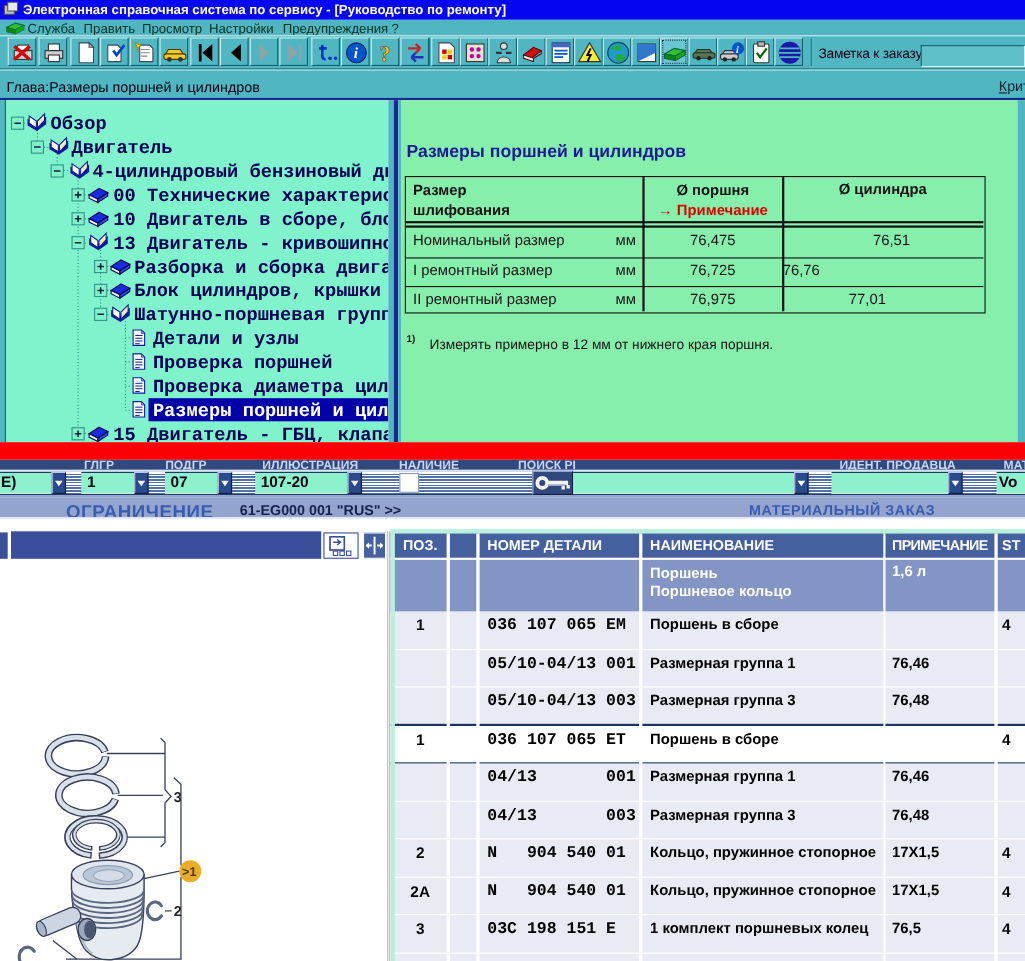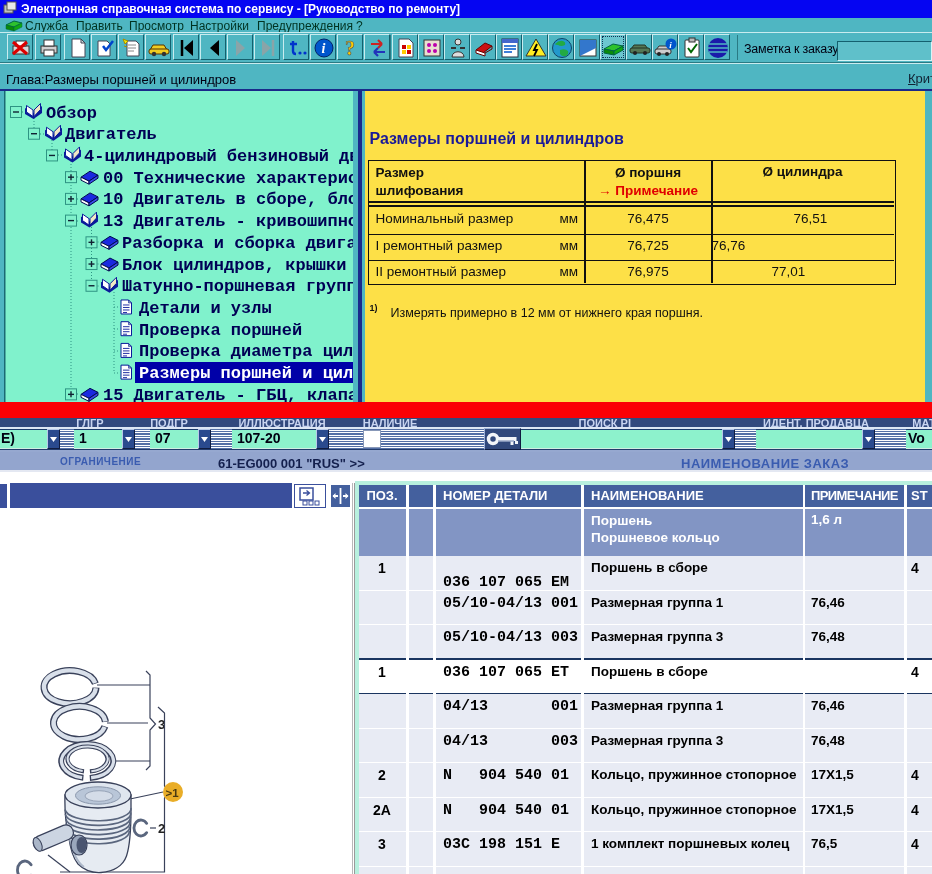--- a/index.html
+++ b/index.html
@@ -357,21 +357,21 @@
       <text x="135" y="243.7" font-family="Liberation Mono" font-size="17" font-weight="bold" fill="#000055">Проверка поршней</text>
       <text x="135" y="265.4" font-family="Liberation Mono" font-size="17" font-weight="bold" fill="#000055">Проверка диаметра цил</text>
       <text x="135" y="287.1" font-family="Liberation Mono" font-size="17" font-weight="bold" fill="#ffffff">Размеры поршней и цил</text>
       <text x="99" y="308.9" font-family="Liberation Mono" font-size="17" font-weight="bold" fill="#000055">15 Двигатель - ГБЦ, клапа</text>
     </svg>
   </div>
 
 <div class="abs" style="left:353px;top:91px;width:4.5px;height:311px;background:#4fb6c2"></div>
 <div class="abs" style="left:357.5px;top:91px;width:4px;height:311px;background:#1a2a8a"></div>
 <div class="abs" style="left:361.5px;top:91px;width:3px;height:311px;background:#4fb6c2"></div>
-<div class="abs" style="left:364.5px;top:91px;width:560.5px;height:311px;background:#fde047;overflow:hidden">
+<div class="abs" style="left:364.5px;top:91px;width:560.5px;height:311px;background:#86efac;overflow:hidden">
 <div class="abs" style="left:5px;top:39px;font-size:16px;font-weight:bold;color:#1a1a99">Размеры поршней и цилиндров</div>
 <div class="abs" style="left:3px;top:69px;width:528px;height:125px;border:1.5px solid #111;box-sizing:border-box">
 <div class="abs" style="left:215.5px;top:0;width:1.5px;height:122px;background:#111"></div>
 <div class="abs" style="left:342.5px;top:0;width:1.5px;height:122px;background:#111"></div>
 <div class="abs" style="left:0;top:40px;width:525px;height:2px;background:#111"></div>
 <div class="abs" style="left:0;top:44px;width:525px;height:2px;background:#111"></div>
 <div class="abs" style="left:0;top:72.5px;width:525px;height:1.2px;background:#111"></div>
 <div class="abs" style="left:0;top:98.5px;width:525px;height:1.2px;background:#111"></div>
 <div class="abs" style="left:7px;top:3px;font-size:13.5px;font-weight:bold;color:#111;line-height:17.5px">Размер<br>шлифования</div>
 <div class="abs" style="left:216px;top:3px;width:127px;text-align:center;font-size:13.5px;font-weight:bold;color:#111;line-height:17.5px">Ø поршня<br><span style="color:#e00000">→ Примечание</span></div>
@@ -393,21 +393,21 @@
 <div class="abs" style="left:26px;top:215px;font-size:12.5px;color:#111">Измерять примерно в 12 мм от нижнего края поршня.</div>
 </div>
 <div class="abs" style="left:925px;top:91px;width:7px;height:311px;background:#4fb6c2"></div>
 
 <div class="abs" style="left:0;top:402px;width:932px;height:16px;background:#fb0005"></div>
 <div class="abs" style="left:0;top:418px;width:932px;height:11px;background:#32497e"></div>
 <div class="abs" style="left:10px;top:417px;width:160px;text-align:center;font-size:11px;font-weight:bold;color:#c8d4f0">ГЛГР</div>
 <div class="abs" style="left:89px;top:417px;width:160px;text-align:center;font-size:11px;font-weight:bold;color:#c8d4f0">ПОДГР</div>
 <div class="abs" style="left:202px;top:417px;width:160px;text-align:center;font-size:11px;font-weight:bold;color:#c8d4f0">ИЛЛЮСТРАЦИЯ</div>
 <div class="abs" style="left:310px;top:417px;width:160px;text-align:center;font-size:11px;font-weight:bold;color:#c8d4f0">НАЛИЧИЕ</div>
-<div class="abs" style="left:471px;top:417px;width:160px;text-align:right;font-size:11px;font-weight:bold;color:#c8d4f0">ПОИСК PI</div>
+<div class="abs" style="left:471px;top:417px;width:160px;text-align:left;font-size:11px;font-weight:bold;color:#c8d4f0">ПОИСК PI</div>
 <div class="abs" style="left:736px;top:417px;width:160px;text-align:center;font-size:11px;font-weight:bold;color:#c8d4f0">ИДЕНТ. ПРОДАВЦА</div>
 <div class="abs" style="left:844px;top:417px;width:160px;text-align:center;font-size:11px;font-weight:bold;color:#c8d4f0">МАТ</div>
 <div class="abs" style="left:0;top:427px;width:932px;height:25px;background:repeating-linear-gradient(180deg,#ffffff 0px,#ffffff 1px,#5570a6 1px,#5570a6 2.5px)">
 <div class="abs" style="left:0;top:0;width:932px;height:1.5px;background:#dde6f4"></div>
 <div class="abs" style="left:0;top:23px;width:932px;height:2px;background:#96a8d0"></div>
 <div class="abs" style="left:0;top:22px;width:932px;height:1px;background:#223a6a"></div>
 <div class="abs" style="left:0px;top:2px;width:47px;height:20px;background:#8df2cc;border-top:1.5px solid #1a3a6a;border-bottom:1px solid #cfeee2;box-sizing:border-box;font-size:14px;font-weight:bold;color:#001;line-height:17px;padding-left:1px">E)</div>
 <div class="abs" style="left:47px;top:2px;width:13px;height:20px;background:#2a4a8e;border:1px solid;border-color:#b8c8e8 #101c40 #101c40 #b8c8e8;box-sizing:border-box"><svg width="11" height="18">
         <polygon points="2,7 9,7 5.5,12" fill="#fff"></polygon>
       </svg></div>
@@ -434,23 +434,23 @@
 <div class="abs" style="left:722px;top:2px;width:13px;height:20px;background:#2a4a8e;border:1px solid;border-color:#b8c8e8 #101c40 #101c40 #b8c8e8;box-sizing:border-box"><svg width="11" height="18">
         <polygon points="2,7 9,7 5.5,12" fill="#fff"></polygon>
       </svg></div>
 <div class="abs" style="left:756px;top:2px;width:106px;height:20px;background:#8df2cc;border-top:1.5px solid #1a3a6a;border-bottom:1px solid #cfeee2;box-sizing:border-box;font-size:14px;font-weight:bold;color:#001;line-height:17px;padding-left:5px"></div>
 <div class="abs" style="left:862px;top:2px;width:13px;height:20px;background:#2a4a8e;border:1px solid;border-color:#b8c8e8 #101c40 #101c40 #b8c8e8;box-sizing:border-box"><svg width="11" height="18">
         <polygon points="2,7 9,7 5.5,12" fill="#fff"></polygon>
       </svg></div>
 <div class="abs" style="left:906px;top:2px;width:38px;height:20px;background:#8df2cc;border-top:1.5px solid #1a3a6a;border-bottom:1px solid #cfeee2;box-sizing:border-box;font-size:14px;font-weight:bold;color:#001;line-height:17px;padding-left:2px">Vo</div>
 </div>
 <div class="abs" style="left:0;top:452px;width:932px;height:20px;background:#93a5ce">
-<span class="abs" style="left:60px;top:4px;font-size:10px;font-weight:bold;color:#3a5cb0;letter-spacing:0.5px">ОГРАНИЧЕНИЕ</span>
+<span class="abs" style="left:60px;top:4px;font-size:17px;font-weight:bold;color:#3a5cb0;letter-spacing:0.5px">ОГРАНИЧЕНИЕ</span>
 <span class="abs" style="left:218px;top:4px;font-size:13px;font-weight:bold;color:#14204e">61-EG000 001 "RUS" &gt;&gt;</span>
-<span class="abs" style="left:681px;top:4px;font-size:13px;font-weight:bold;color:#3a5cb0;letter-spacing:0.5px">НАИМЕНОВАНИЕ ЗАКАЗ</span>
+<span class="abs" style="left:681px;top:4px;font-size:13px;font-weight:bold;color:#3a5cb0;letter-spacing:0.5px">МАТЕРИАЛЬНЫЙ ЗАКАЗ</span>
 </div>
 <div class="abs" style="left:0;top:470px;width:932px;height:2px;background:#e4e8f2"></div>
 <div class="abs" style="left:0;top:472px;width:932px;height:11px;background:#fff"></div>
 
 <div class="abs" style="left:0;top:483px;width:352px;height:391px;background:#fff"></div>
 <div class="abs" style="left:0;top:484px;width:7px;height:24px;background:#3a4f9c"></div>
 <div class="abs" style="left:10px;top:483px;width:282px;height:25px;background:#3a4f9c"></div>
 <div class="abs" style="left:294px;top:484px;width:32px;height:24px;background:#fff;border:1px solid #3a4f9c;box-sizing:border-box"><svg width="30" height="22" viewBox="0 0 30 22">
       <rect x="5" y="3" width="13" height="12" fill="none" stroke="#3a4f9c" stroke-width="1.5"></rect>
       <path d="M8 8 h6 m-2.5 -2.5 l3 2.5 -3 2.5" stroke="#3a4f9c" stroke-width="1.3" fill="none"></path>
@@ -506,21 +506,21 @@
     <circle cx="173" cy="283" r="10" fill="#e9ad27"></circle>
     <text x="165.5" y="287.5" font-size="11.5" font-weight="bold" fill="#4a3a10" font-family="Liberation Sans">&gt;1</text>
   </svg>
 
 <div class="abs" style="left:355px;top:477px;width:577px;height:397px;background:#fff;overflow:hidden">
 <div class="abs" style="left:0;top:4px;width:577px;height:4px;background:#b8f0de"></div>
 <div class="abs" style="left:0;top:8px;width:577px;height:22px;background:#44609e"></div>
 <div class="abs" style="left:0;top:32px;width:577px;height:47px;background:#8295c4"></div>
 <div class="abs" style="left:0;top:79.0px;width:577px;height:33.5px;background:#e8ebf4"></div>
 <div class="abs" style="left:3px;top:83.0px;width:48px;text-align:center;font-size:14px;font-weight:bold;color:#000">1</div>
-<div class="abs" style="left:88px;top:97px;font-family:'Liberation Mono',monospace;font-size:15px;font-weight:bold;color:#000;white-space:pre">036&nbsp;107&nbsp;065&nbsp;EM</div>
+<div class="abs" style="left:88px;top:83.0px;font-family:'Liberation Mono',monospace;font-size:15px;font-weight:bold;color:#000;white-space:pre">036&nbsp;107&nbsp;065&nbsp;EM</div>
 <div class="abs" style="left:236px;top:83.0px;font-size:13.5px;font-weight:bold;color:#000">Поршень в сборе</div>
 <div class="abs" style="left:552px;top:83.0px;width:25px;text-align:left;padding-left:4px;font-size:14px;font-weight:bold;color:#000;box-sizing:border-box">4</div>
 <div class="abs" style="left:0;top:113.5px;width:577px;height:33.5px;background:#e8ebf4"></div>
 <div class="abs" style="left:88px;top:117.5px;font-family:'Liberation Mono',monospace;font-size:15px;font-weight:bold;color:#000;white-space:pre">05/10-04/13&nbsp;001</div>
 <div class="abs" style="left:236px;top:117.5px;font-size:13.5px;font-weight:bold;color:#000">Размерная группа 1</div>
 <div class="abs" style="left:456px;top:117.5px;font-size:13.5px;font-weight:bold;color:#000">76,46</div>
 <div class="abs" style="left:0;top:148.0px;width:577px;height:33.5px;background:#e8ebf4"></div>
 <div class="abs" style="left:88px;top:152.0px;font-family:'Liberation Mono',monospace;font-size:15px;font-weight:bold;color:#000;white-space:pre">05/10-04/13&nbsp;003</div>
 <div class="abs" style="left:236px;top:152.0px;font-size:13.5px;font-weight:bold;color:#000">Размерная группа 3</div>
 <div class="abs" style="left:456px;top:152.0px;font-size:13.5px;font-weight:bold;color:#000">76,48</div>

